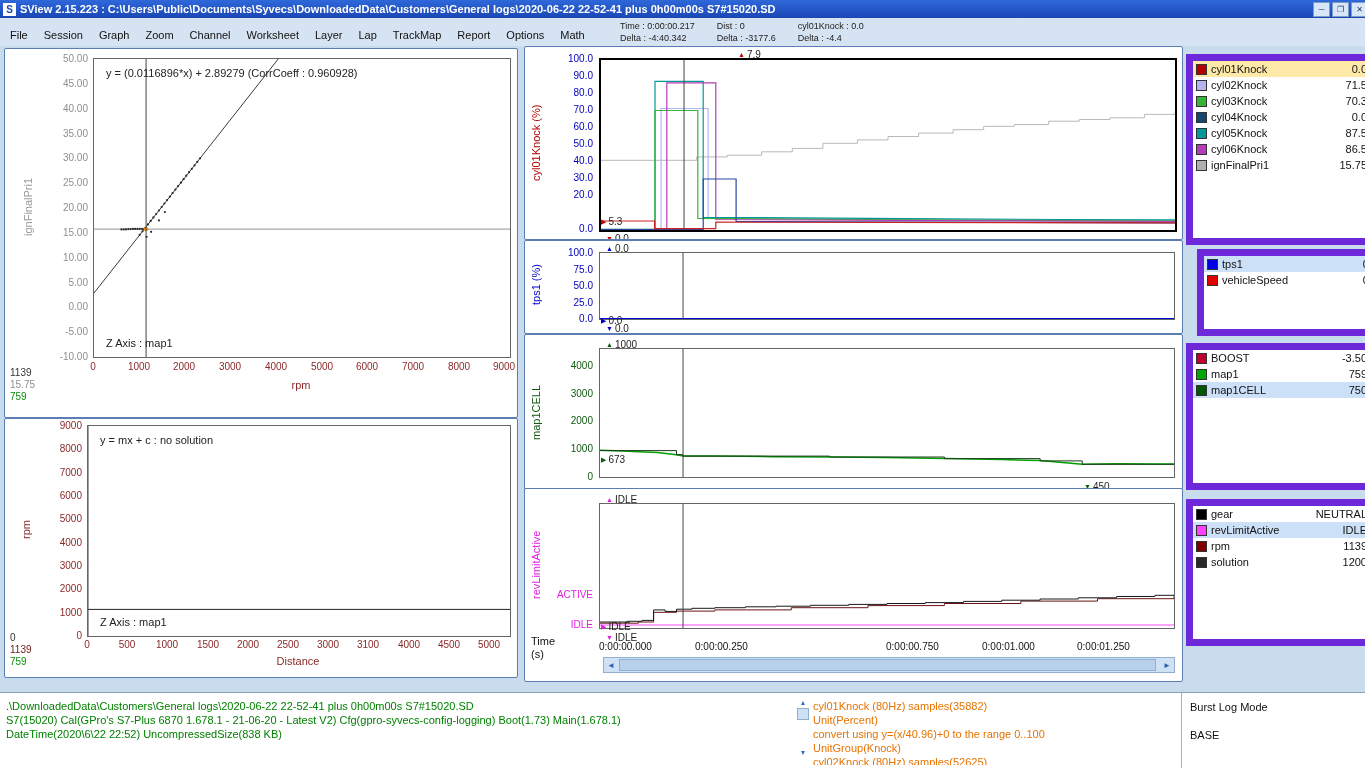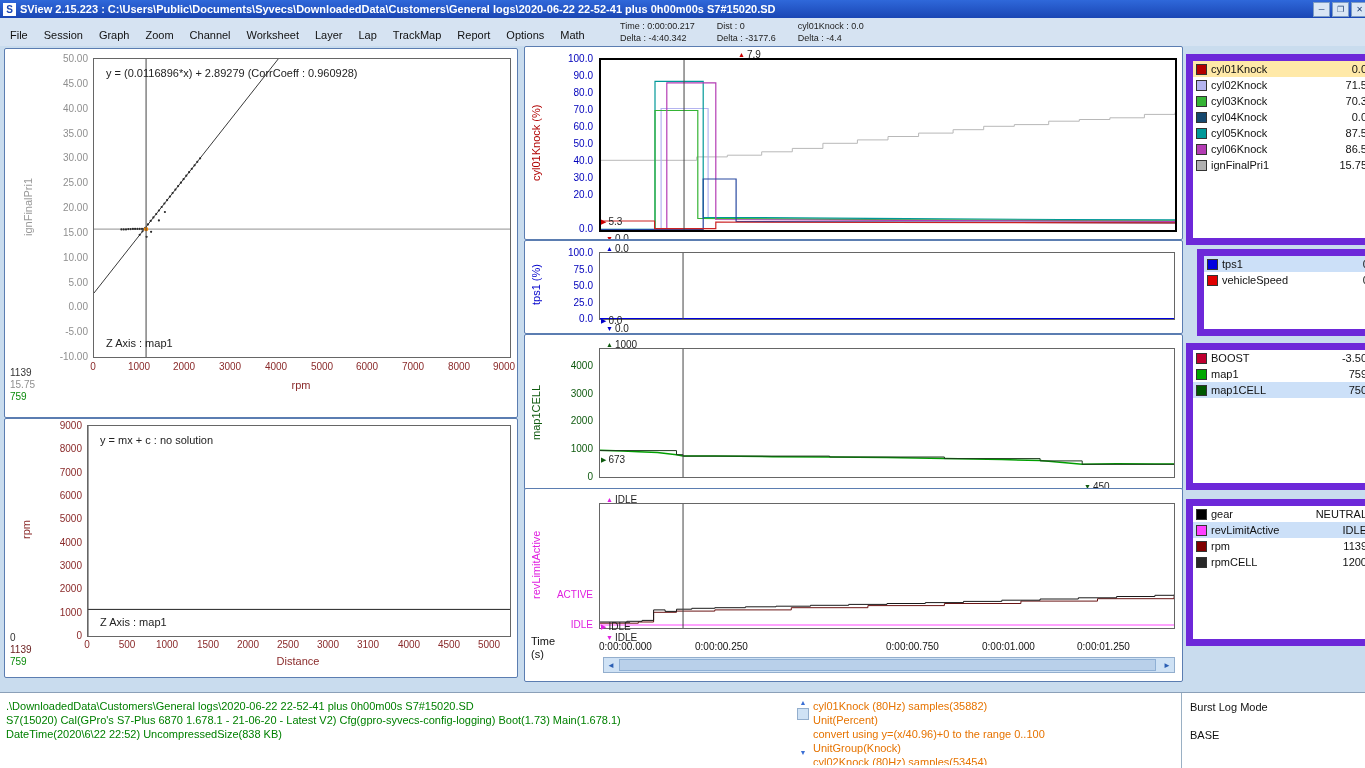--- a/index.html
+++ b/index.html
@@ -500,32 +500,32 @@
         <span class="lname">revLimitActive</span>
         <span class="lval">IDLE</span>
       </div>
       <div class="lrow">
         <span class="swatch" style="background: rgb(128, 0, 0);"></span>
         <span class="lname">rpm</span>
         <span class="lval">1139</span>
       </div>
       <div class="lrow">
         <span class="swatch" style="background: rgb(40, 40, 40);"></span>
-        <span class="lname">rpmCELL</span>
+        <span class="lname">solution</span>
         <span class="lval">1200</span>
       </div>
     </div>
 
   <div class="bottombar">
     <div id="green-lines"><div>.\DownloadedData\Customers\General logs\2020-06-22 22-52-41 plus 0h00m00s S7#15020.SD</div><div>S7(15020) Cal(GPro's S7-Plus 6870 1.678.1 - 21-06-20 - Latest V2) Cfg(gpro-syvecs-config-logging) Boot(1.73) Main(1.678.1)</div><div>DateTime(2020\6\22 22:52) UncompressedSize(838 KB)</div></div>
     <div class="mini">
       <span class="arr">▲</span>
       <span class="box"></span>
       <span class="gap"></span>
       <span class="arr">▼</span>
     </div>
-    <div id="orange-lines"><div>cyl01Knock (80Hz) samples(35882)</div><div>Unit(Percent)</div><div>convert using y=(x/40.96)+0 to the range 0..100</div><div>UnitGroup(Knock)</div><div>cyl02Knock (80Hz) samples(53454)</div></div>
+    <div id="orange-lines"><div>cyl01Knock (80Hz) samples(35882)</div><div>Unit(Percent)</div><div>convert using y=(x/40.96)+0 to the range 0..100</div><div>UnitGroup(Knock)</div><div>cyl02Knock (80Hz) samples(52625)</div></div>
     <div class="bdiv"></div>
     <div class="mode-title">Burst Log Mode</div>
     <div class="mode-value">BASE</div>
   </div>
 
 </div>
 
 </body></html>

